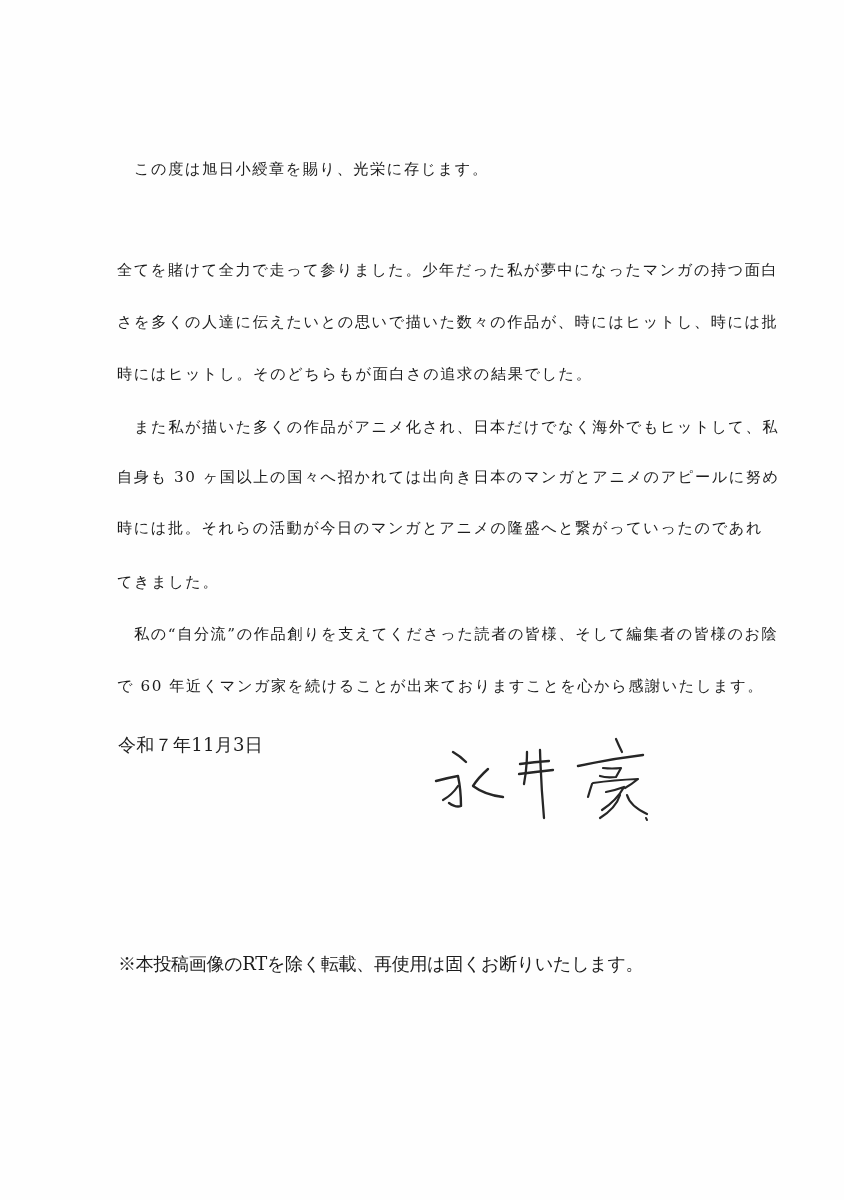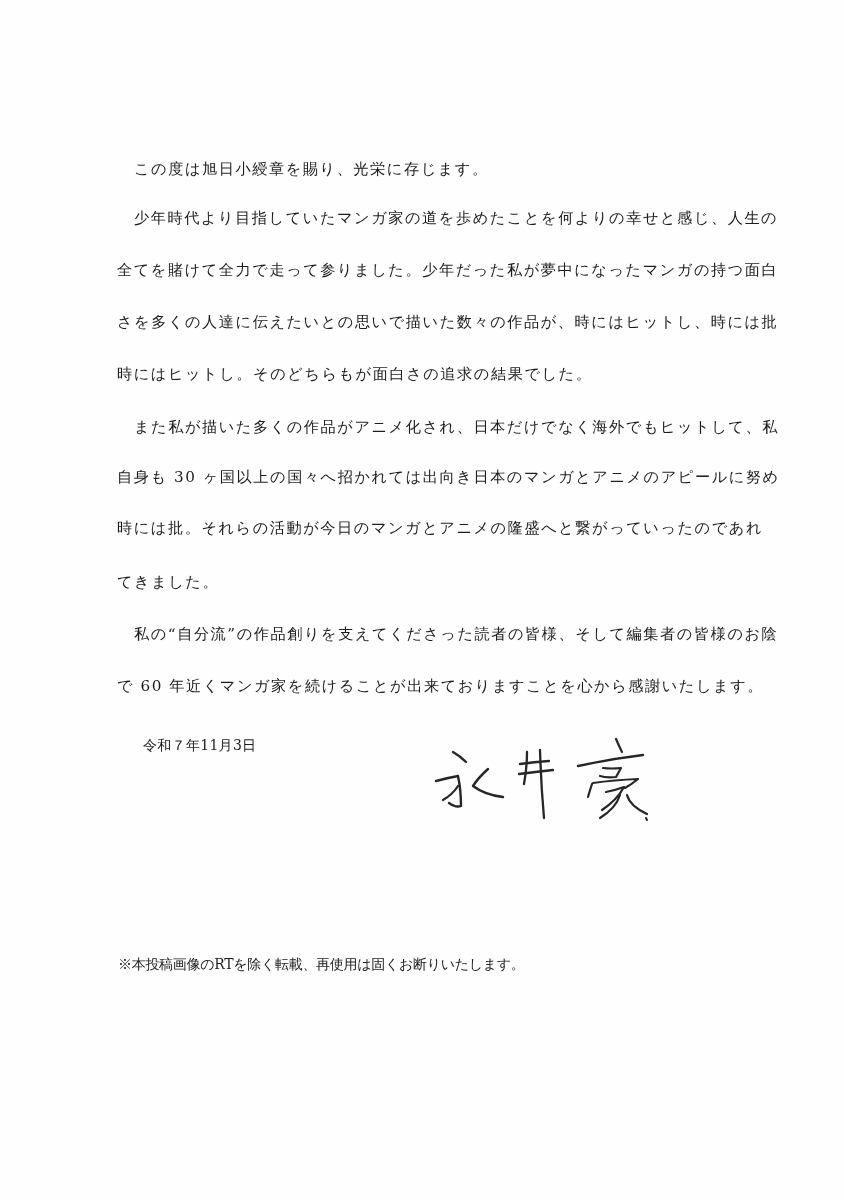--- a/index.html
+++ b/index.html
@@ -2,33 +2,32 @@
 <html><head>
 <meta charset="utf-8">
 <style>
   html, body { margin: 0; padding: 0; background: #ffffff; }
   body { width: 844px; height: 1200px; position: relative; overflow: hidden;
          font-family: "DejaVu Serif", "Liberation Serif", serif; color: #1c1c1c; }
   .page { position: absolute; left: 0; top: 0; width: 844px; height: 1200px; background: #fefefe; }
   .line { position: absolute; left: 117px; width: 620px; white-space: nowrap;
           font-size: 15.2px; line-height: 20px; letter-spacing: 1.55px; }
   .indent { padding-left: 17px; }
-  .date { position: absolute; left: 118px; top: 735px; font-size: 14px; line-height: 20px; letter-spacing: 0.3px; white-space: nowrap; margin-left: 25px; }
-  .footer { position: absolute; left: 118px; top: 954px; font-size: 14px; line-height: 20px; letter-spacing: -0.3px; white-space: nowrap; }
+  .date { position: absolute; left: 118px; top: 735px; font-size: 18px; line-height: 20px; letter-spacing: 0.3px; white-space: nowrap; }
+  .footer { position: absolute; left: 118px; top: 954px; font-size: 18px; line-height: 20px; letter-spacing: -0.3px; white-space: nowrap; }
   .signature { position: absolute; left: 420px; top: 732px; width: 260px; height: 100px; }
   .signature path { fill: none; stroke: #262626; stroke-linecap: round; stroke-linejoin: round; }
 </style>
 </head>
 <body>
 
 <div class="page">
 
   <div class="line indent" style="top:159px">この度は旭日小綬章を賜り、光栄に存じます。</div>
 
-  <div class="line indent" style="top:208px">少年時代より目指していたマンガ家の道を歩めたことを何よりの幸せと感じ、人生の</div>
   <div class="line" style="top:312px">さを多くの人達に伝えたいとの思いで描いた数々の作品が、時にはヒットし、時には批</div>
   <div class="line" style="top:260px">全てを賭けて全力で走って参りました。少年だった私が夢中になったマンガの持つ面白</div>
   <div class="line" style="top:364px">時にはヒットし。そのどちらもが面白さの追求の結果でした。</div>
 
   <div class="line indent" style="top:417px">また私が描いた多くの作品がアニメ化され、日本だけでなく海外でもヒットして、私</div>
   <div class="line" style="top:467px">自身も 30 ヶ国以上の国々へ招かれては出向き日本のマンガとアニメのアピールに努め</div>
   <div class="line" style="top:518px">時には批。それらの活動が今日のマンガとアニメの隆盛へと繋がっていったのであれ</div>
   <div class="line" style="top:572px">てきました。</div>
 
   <div class="line indent" style="top:624px">私の“自分流”の作品創りを支えてくださった読者の皆様、そして編集者の皆様のお陰</div>

